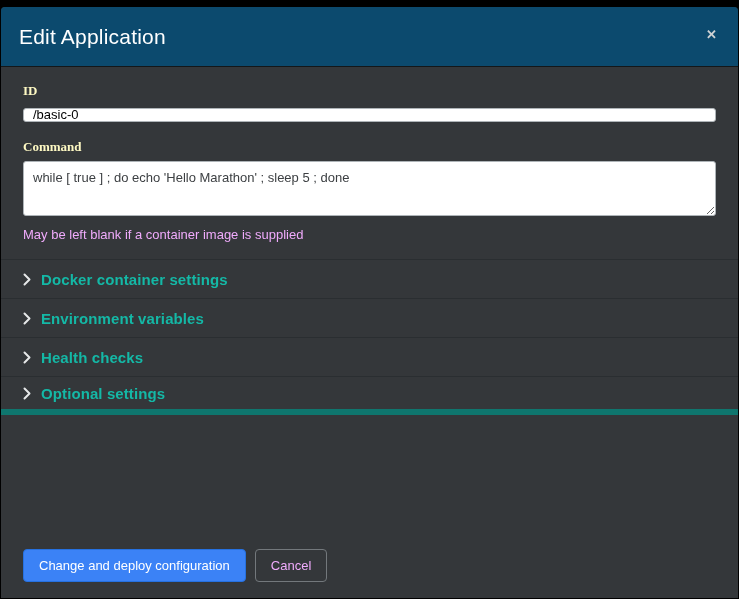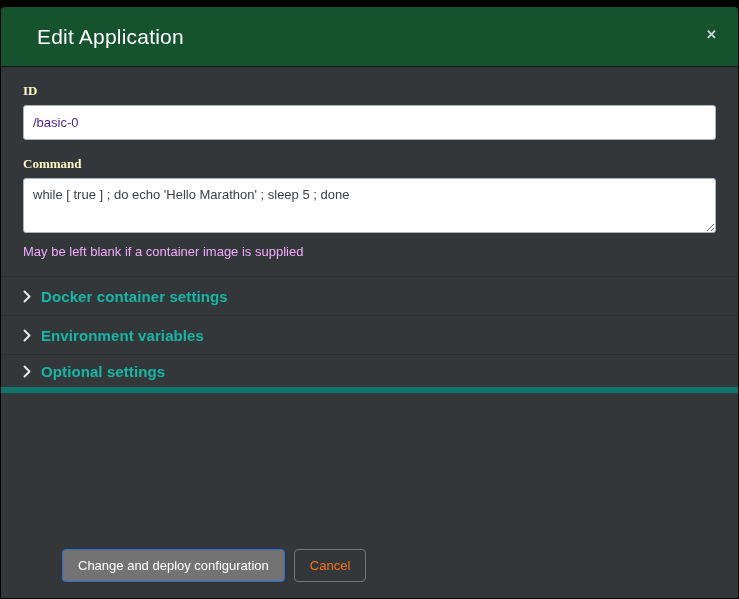--- a/index.html
+++ b/index.html
@@ -12,23 +12,23 @@
     background: #34373a;
     border-radius: 4px 4px 0 0;
     display: flex;
     flex-direction: column;
     overflow: hidden;
   }
 
   
   .modal-header {
     position: relative;
-    background: #14532d;
+    background: #0c4a6e;
     border-bottom: 1px solid #141719;
-    padding: 18px 22px 17px 36px;
+    padding: 18px 22px 17px 18px;
     flex: 0 0 auto;
   }
   .modal-title {
     color: #ffffff;
     font-size: 21px;
     font-weight: 500;
     letter-spacing: .2px;
   }
   .close-btn {
     position: absolute;
@@ -56,28 +56,28 @@
   .field-label {
     display: block;
     color: #fef9c3;
     font-size: 13px;
     font-weight: 700;
     margin-bottom: 6px;
     font-family: Liberation Serif, serif;
   }
   .text-input {
     width: 100%;
-    height: 35px;
+    height: 14px;
     background: #ffffff;
     border: 1px solid #aeb4b8;
     border-radius: 3px;
     padding: 4px 9px;
     font-size: 13px;
     font-family: "Liberation Sans", sans-serif;
-    color: #4c1d95;
+    color: #000000;
   }
 
   .grid-4 {
     display: grid;
     grid-template-columns: 1fr 1.08fr 1.05fr 1fr;
     column-gap: 17px;
     margin-bottom: 16px;
   }
 
   .textarea-input {
@@ -135,29 +135,28 @@
     font-family: "Liberation Sans", sans-serif;
     font-size: 13px;
     font-weight: 400;
     border-radius: 4px;
     padding: 0 15px;
     height: 33px;
     cursor: pointer;
     line-height: 31px;
   }
   .btn-primary {
-    background: #737373;
+    background: #3b82f6;
     border: 1px solid #2671e0;
     color: #ffffff;
-    margin-left: 39px;
   }
   .btn-cancel {
     background: transparent;
     border: 1px solid #73787c;
-    color: #f97316;
+    color: #f0abfc;
   }
 </style>
 </head>
 <body>
 
 <div class="modal">
 
   <div class="modal-header">
     <div class="modal-title">Edit Application</div>
     <button class="close-btn">✕</button>
@@ -194,20 +193,28 @@
       <div class="section-row">
         <span class="chev">
           <svg width="8" height="13" viewBox="0 0 8 13">
               <path d="M1.5 1.5l5 5-5 5" stroke="#e6e8e9" stroke-width="2" fill="none" stroke-linecap="round" stroke-linejoin="round"></path>
             </svg>
         </span>
         <span class="section-label">Environment variables</span>
       </div>
 
 
+      <div class="section-row">
+        <span class="chev">
+          <svg width="8" height="13" viewBox="0 0 8 13">
+              <path d="M1.5 1.5l5 5-5 5" stroke="#e6e8e9" stroke-width="2" fill="none" stroke-linecap="round" stroke-linejoin="round"></path>
+            </svg>
+        </span>
+        <span class="section-label">Health checks</span>
+      </div>
 
       <div class="section-row">
         <span class="chev">
           <svg width="8" height="13" viewBox="0 0 8 13">
               <path d="M1.5 1.5l5 5-5 5" stroke="#e6e8e9" stroke-width="2" fill="none" stroke-linecap="round" stroke-linejoin="round"></path>
             </svg>
         </span>
         <span class="section-label">Optional settings</span>
       </div>
 

